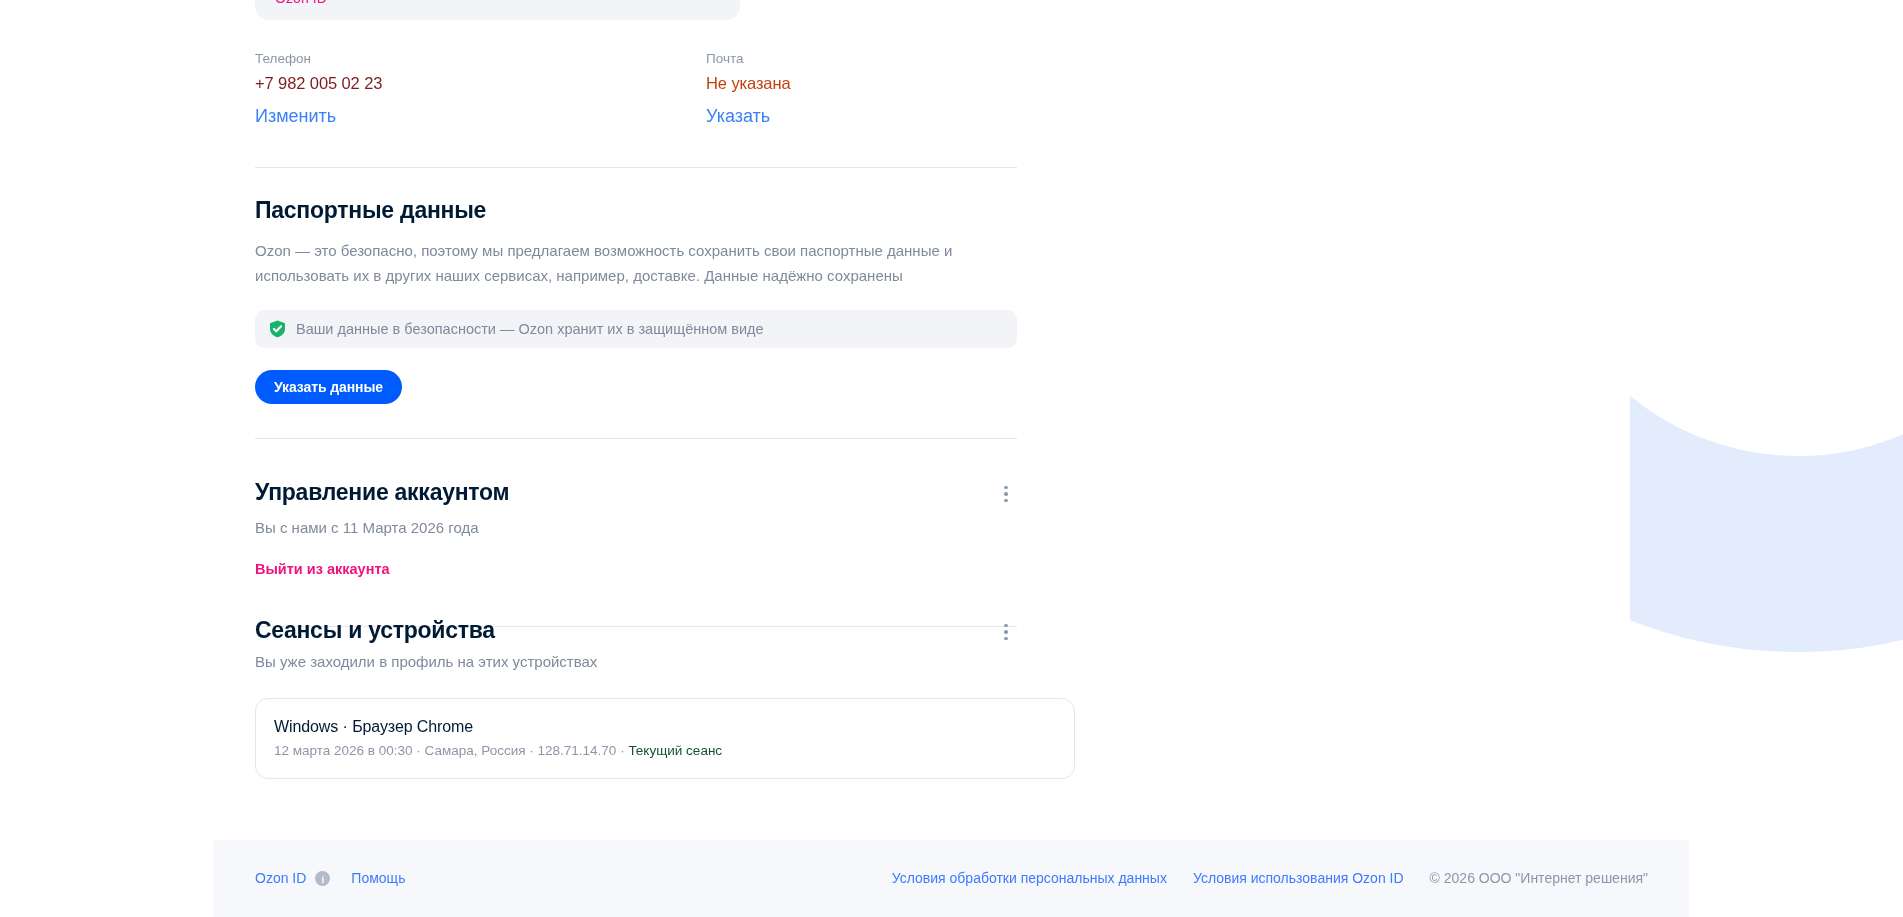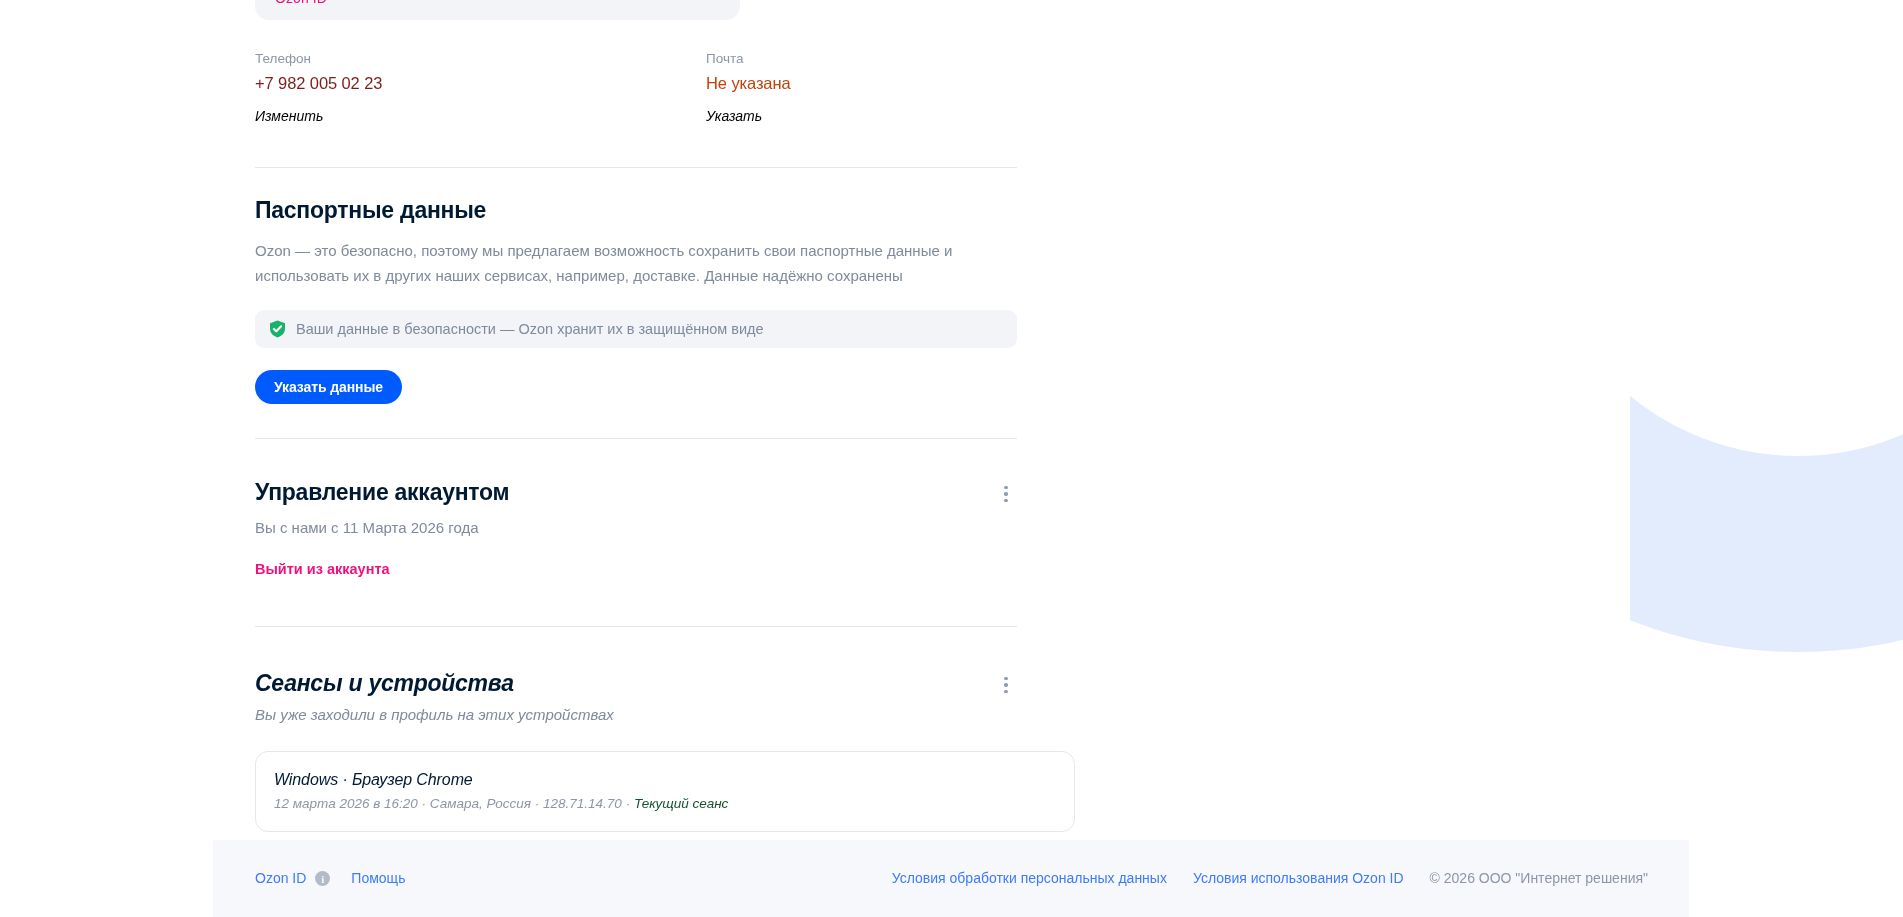--- a/index.html
+++ b/index.html
@@ -86,26 +86,25 @@
     font-size: 16.5px;
     color: #7f1d1d;
     line-height: 22px;
     font-weight: 400;
     letter-spacing: -.1px;
   }
   .field-value.pink { color: #c2410c; }
   .field-action {
     display: inline-block;
     margin-top: 12px;
-    font-size: 14px;
-    color: #000000;
+    font-size: 18px;
+    color: #3b82f6;
     font-weight: 500;
     cursor: pointer;
     line-height: 20px;
-    font-style: italic;
   }
 
   
   .divider {
     position: absolute;
     left: 255px;
     width: 762px;
     height: 1px;
     background: #e2e6ed;
   }
@@ -204,21 +203,21 @@
     display: inline-block;
     margin-top: 20px;
     font-size: 14.5px;
     font-weight: 600;
     color: #f1117e;
     cursor: pointer;
     line-height: 20px;
   }
 
   
-  #sessions { top: 669px; font-style: italic; }
+  #sessions { top: 616px; }
   #sessions .sub {
     margin-top: 6px;
     font-size: 15px;
     color: #7f8a9c;
     line-height: 22px;
   }
   .session-card {
     margin-top: 25px;
     width: 820px;
     background: #ffffff;
@@ -364,21 +363,21 @@
         <i></i>
           <i></i>
           <i></i>
       </div>
     </div>
     <div class="sub">Вы уже заходили в профиль на этих устройствах</div>
 
     <div class="session-card">
       <div class="session-title">Windows · Браузер Chrome</div>
       <div class="session-meta">
-        <span>12 марта 2026 в 16:20</span><span> · </span><span>Самара, Россия</span><span> · </span><span>128.71.14.70</span><span> · </span><span class="current">Текущий сеанс</span>
+        <span>12 марта 2026 в 00:30</span><span> · </span><span>Самара, Россия</span><span> · </span><span>128.71.14.70</span><span> · </span><span class="current">Текущий сеанс</span>
       </div>
     </div>
   </section>
 </div>
 
 <footer class="footer">
   <div class="footer-inner">
     <div class="footer-left">
       <span class="ozon-id-wrap">
         <span class="f-link">Ozon ID</span>

